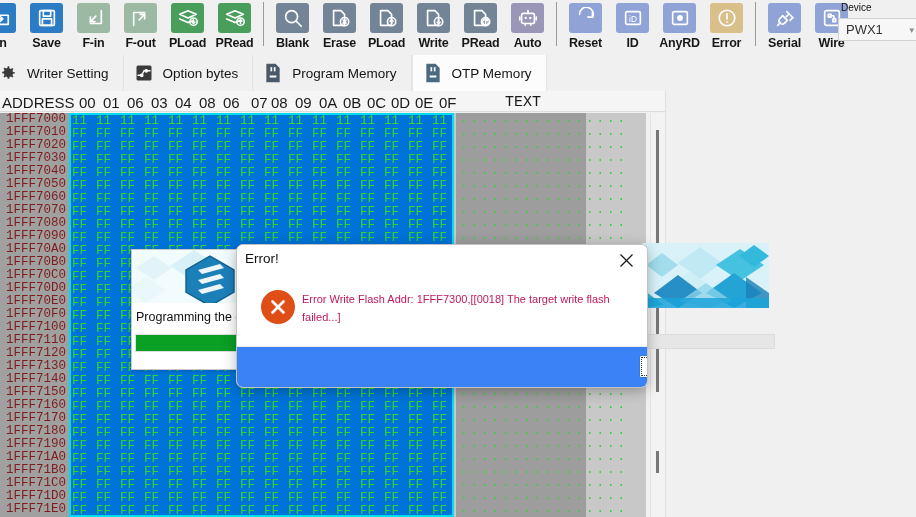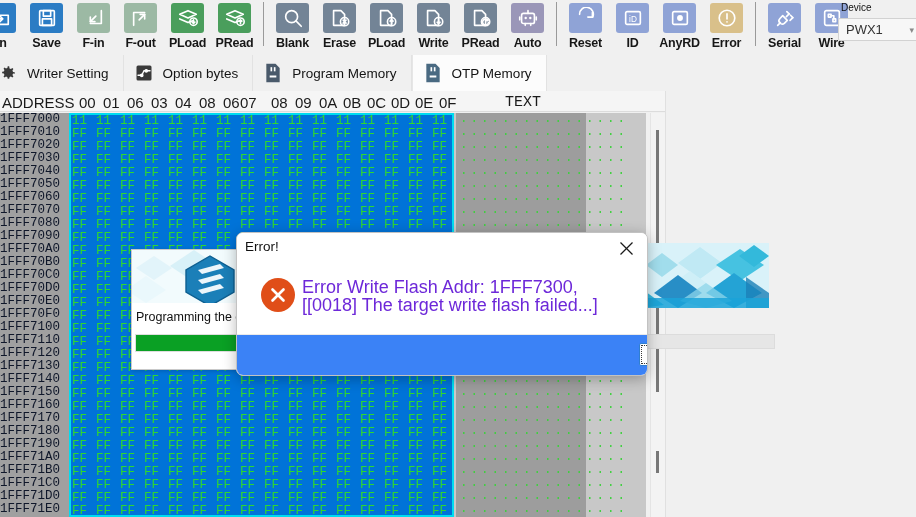--- a/index.html
+++ b/index.html
@@ -85,23 +85,23 @@
 
   
   #hexpanel{
     position:absolute;left:0;top:113px;width:646px;height:404px;
     background:#c8c8c8;overflow:hidden;
   }
   #addrcol{
     position:absolute;left:0;top:0;width:69px;height:404px;background:#a0a0a0;
   }
   .addr{
-    height:13px;line-height:13px;color:#0f172a;
+    height:13px;line-height:13px;color:#7f1d1d;
     font-family:"Liberation Mono", monospace;font-size:12.5px;
-    padding-left:0;letter-spacing:0px;white-space:nowrap;
+    padding-left:6px;letter-spacing:0px;white-space:nowrap;
   }
   #hexcol{
     position:absolute;left:69px;top:0;width:385px;height:404px;
     background:#0073d8;border:2px solid #00dcf0;box-sizing:border-box;
   }
   .hexrow{
     height:13px;line-height:13px;white-space:nowrap;
     font-family:"Liberation Mono", monospace;font-size:12.5px;
     color:#2fd82f;padding-left:1px;
   }
@@ -149,21 +149,21 @@
     position:absolute;left:4px;top:60px;font-size:12.5px;color:#111;white-space:nowrap;
   }
   #progbar-outer{
     position:absolute;left:3px;top:84px;width:192px;height:18px;background:#e9e9e9;
     border:1px solid #dedede;box-sizing:border-box;
   }
   #progbar-fill{height:100%;background:#0aa024;width:100%;}
 
   
   #errdlg{
-    position:absolute;left:236px;top:232px;width:410px;height:142px;
+    position:absolute;left:236px;top:244px;width:410px;height:142px;
     background:#ffffff;border:1px solid #c2c2c2;border-radius:7px;
     box-shadow:0 3px 14px rgba(0,0,0,.28);
     overflow:hidden;
   }
   #err-title{
     position:absolute;left:0;top:0;width:410px;height:30px;background:#ffffff;
   }
   #err-title .t{position:absolute;left:8px;top:6px;font-size:13.5px;color:#111;}
   #err-close{
     position:absolute;right:0px;top:0px;width:42px;height:30px;
@@ -171,21 +171,21 @@
   }
   #err-body{
     position:absolute;left:0;top:30px;width:410px;height:71px;background:#fff;
   }
   #err-icon{
     position:absolute;left:24px;top:15px;width:34px;height:34px;border-radius:50%;
     background:#e04e18;display:flex;align-items:center;justify-content:center;
   }
   #err-msg{
     position:absolute;left:65px;top:15px;width:322px;
-    font-size:18px;line-height:18px;color:#6d28d9;
+    font-size:11px;line-height:18px;color:#be185d;
   }
   #err-foot{
     position:absolute;left:0;top:101px;width:484px;height:41px;background:#3b82f6;
     border-top:1px solid #eaeaea;
   }
   #err-ok{
     position:absolute;right:10px;top:8px;width:72px;height:23px;
     background:#fdfdfd;border:1px solid #2f7fd0;border-radius:2px;
     display:flex;align-items:center;justify-content:center;
     font-size:13px;color:#111;box-sizing:border-box;
@@ -454,21 +454,21 @@
 
 <div id="colhead">
     <div class="lbl" style="left: 2px;">ADDRESS</div>
     <div class="lbl" style="left: 79px;">00</div>
     <div class="lbl" style="left: 103px;">01</div>
     <div class="lbl" style="left: 127px;">06</div>
     <div class="lbl" style="left: 151px;">03</div>
     <div class="lbl" style="left: 175px;">04</div>
     <div class="lbl" style="left: 199px;">08</div>
     <div class="lbl" style="left: 223px;">06</div>
-    <div class="lbl" style="left: 240px;">07</div>
+    <div class="lbl" style="left: 251px;">07</div>
     <div class="lbl" style="left: 271px;">08</div>
     <div class="lbl" style="left: 295px;">09</div>
     <div class="lbl" style="left: 319px;">0A</div>
     <div class="lbl" style="left: 343px;">0B</div>
     <div class="lbl" style="left: 367px;">0C</div>
     <div class="lbl" style="left: 391px;">0D</div>
     <div class="lbl" style="left: 415px;">0E</div>
     <div class="lbl" style="left: 439px;">0F</div>
     <div class="lbl" style="left: 505px; font-family: Liberation Mono, monospace;">TEXT</div>
   </div>

